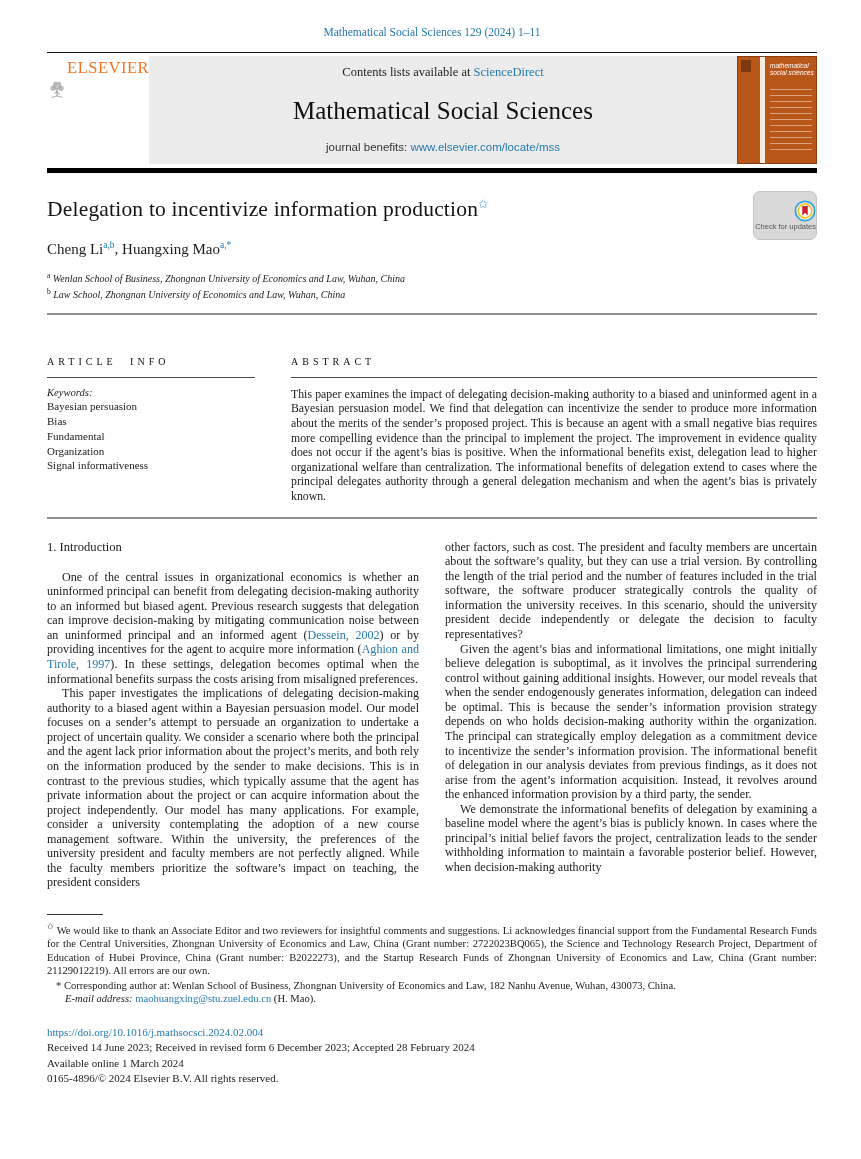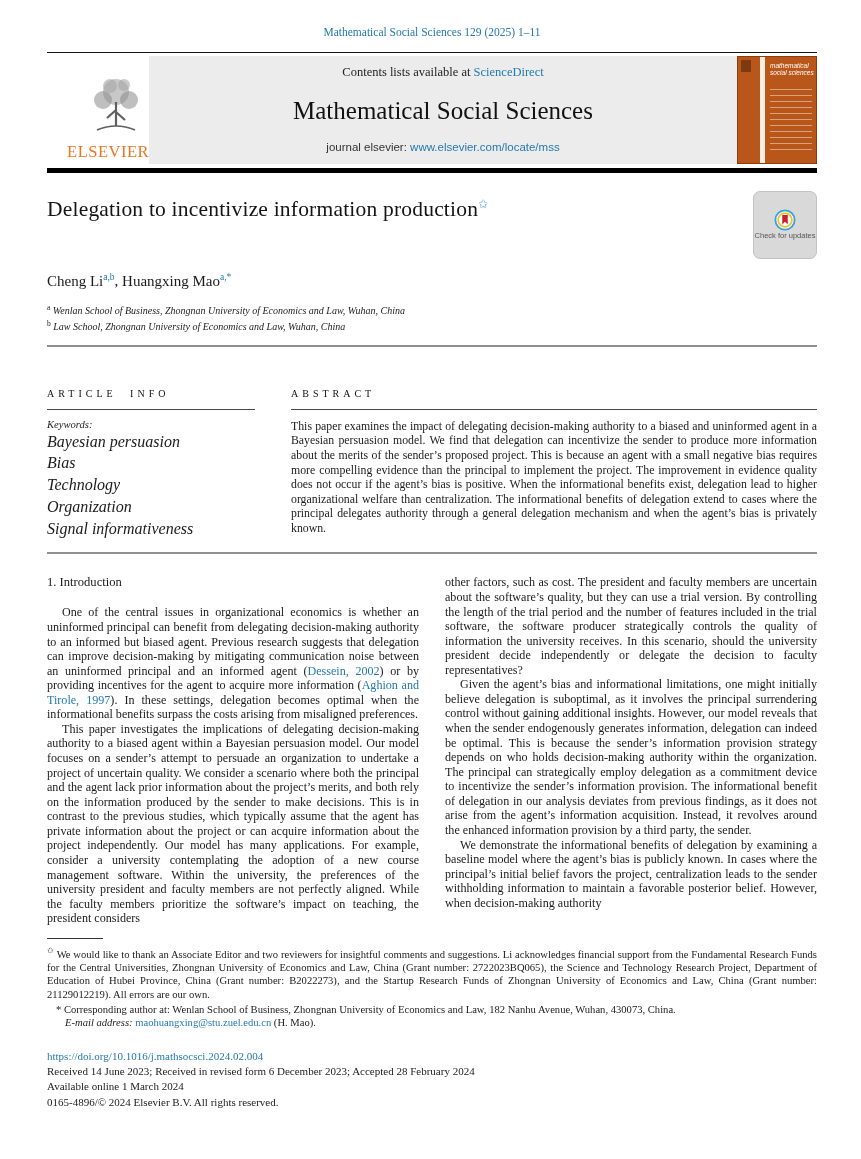--- a/index.html
+++ b/index.html
@@ -7,107 +7,107 @@
   html,body { background:#fff; }
   .page {
     width:861px; height:1159px; background:#fff; overflow:hidden;
     font-family:"Liberation Serif", serif; color:#1b1b1b;
     padding:26px 44px 0 47px; position:relative;
   }
   .journal-ref { text-align:center; font-size:11.5px; color:#2379ad; margin-bottom:14px; }
 
   
   .banner { display:flex; border-top:1px solid #151515; padding-top:3px; height:112px; }
-  .logo-box { width:102px; display:flex; flex-direction:column; align-items:flex-end; justify-content:flex-end; padding-bottom:2px; }
+  .logo-box { width:102px; display:flex; align-items:flex-start; justify-content:flex-end; padding-bottom:2px; }
   .logo-text { color:#ee7623; font-size:16.5px; letter-spacing:0.5px; margin-top:2px; }
   .banner-center { flex:1; background:#ececec; display:flex; flex-direction:column; align-items:center; justify-content:space-between; padding:9px 8px 11px; }
   .contents-line { font-size:12.5px; color:#222; }
   .link-blue { color:#2379ad; }
   .banner-title { font-size:25px; color:#111; }
   .homepage-line { font-family:"Liberation Sans", sans-serif; font-size:11.5px; color:#333; }
   .cover-thumb { width:80px; background:#b9571b; border:1px solid #8a3d0e; position:relative; overflow:hidden; }
   .cover-corner { position:absolute; left:3px; top:3px; width:10px; height:12px; background:#7d3a10; }
   .cover-spine { position:absolute; left:22px; top:0; bottom:0; width:5px; background:#f5efe3; }
   .cover-title { position:absolute; left:32px; top:5px; width:44px; font-size:6.5px; line-height:1.15; color:#fff; font-style:italic; font-family:"Liberation Sans", sans-serif; }
   .cover-lines { position:absolute; left:32px; right:4px; top:32px; bottom:8px;
     background:repeating-linear-gradient(to bottom, rgba(255,255,255,0.55) 0 1px, rgba(0,0,0,0) 1px 6px); opacity:.8; }
   .black-bar { height:5px; background:#000; margin-top:4px; }
 
   
   .title-row { display:flex; justify-content:space-between; align-items:flex-start; margin-top:24px; }
   .article-title { font-size:21.5px; font-weight:normal; color:#141414; letter-spacing:0.2px; }
   .title-mark { color:#5aa8d8; font-size:12px; vertical-align:super; }
-  .check-badge { width:64px; height:68px; background:#d9d9d9; border:1px solid #c3c3c3; border-radius:7px;
-    display:flex; flex-direction:column; align-items:center; justify-content:center; flex:none; margin-top:-6px; }
+  .check-badge { width:64px; height:49px; background:#d9d9d9; border:1px solid #c3c3c3; border-radius:7px;
+    display:flex; flex-direction:column; align-items:flex-end; justify-content:center; flex:none; margin-top:-6px; }
   .check-badge-text { font-family:"Liberation Sans", sans-serif; font-size:7.5px; color:#555; text-align:center; line-height:1.15; margin-top:1px; }
-  .authors { font-size:15px; margin-top:13px; }
+  .authors { font-size:15px; }
   .author-sup { color:#2379ad; font-size:9.5px; }
   .affiliations { margin-top:13px; font-style:italic; font-size:10px; line-height:1.45; color:#222; }
   .affil-sup { font-size:7.5px; font-style:normal; }
   .rule-gray { border-top:2px solid #8f8f8f; margin-top:10px; }
 
   
   .info-abstract { display:flex; margin-top:17px; }
   .info-col { width:208px; margin-right:36px; flex:none; }
   .abstract-col { flex:1; }
   .section-label { font-size:10px; letter-spacing:4px; word-spacing:7px; color:#111;margin-top:24px; }
   .label-rule { border-top:1px solid #4a4a4a; margin:10px 0 9px; }
   .keywords-label { font-style:italic; font-size:10.6px; margin-bottom:1px; }
-  .keyword-item { font-size:16px; line-height:1.36;font-style:italic; }
+  .keyword-item { font-size:11px; line-height:1.36; }
   .abstract-text { font-size:11.8px; line-height:1.24; text-align:justify; }
   .rule-gray2 { border-top:2px solid #8f8f8f; margin-top:13px; }
 
   
   .body-cols { display:flex; margin-top:21px; }
   .col { width:372px; flex:none; }
   .col-left { margin-right:26px; }
   .section-heading { font-size:12.6px; font-weight:normal; margin-bottom:15px; }
   .body-para { font-size:12.1px; line-height:1.205; text-align:justify; text-indent:15px; }
   .noindent { text-indent:0; }
   .cite-link { color:#2379ad; }
 
   
-  .footnote-block { margin-top:12px; font-size:10.6px; line-height:1.28; color:#1b1b1b; }
+  .footnote-block { margin-top:24px; font-size:10.6px; line-height:1.28; color:#1b1b1b; }
   .fn-rule { width:56px; border-top:1px solid #333; margin-bottom:7px; }
   .fn-thanks { text-align:justify; }
   .fn-marker { font-size:8px; vertical-align:super; margin-right:3px; }
   .fn-corresponding { padding-left:9px; margin-top:1px; }
   .fn-email { padding-left:18px; }
   .fn-email-label { font-style:italic; }
 
   
   .footer { margin-top:19px; font-size:11px; line-height:1.4; }
   .doi-link { color:#2379ad; }
 </style>
 </head>
 <body>
 
 <div class="page">
 
-  <div class="journal-ref">Mathematical Social Sciences 129 (2025) 1–11</div>
+  <div class="journal-ref">Mathematical Social Sciences 129 (2024) 1–11</div>
 
   <div class="banner">
     <div class="logo-box">
       <svg width="66" height="68" viewBox="0 0 66 68">
         <g fill="none" stroke="#6e6e6e" stroke-width="1.4">
           <circle cx="33" cy="20" r="13" fill="#9a9a9a" stroke="none" opacity="0.55"></circle>
           <circle cx="20" cy="28" r="9" fill="#8b8b8b" stroke="none" opacity="0.55"></circle>
           <circle cx="46" cy="28" r="9" fill="#8b8b8b" stroke="none" opacity="0.55"></circle>
           <circle cx="27" cy="14" r="7" fill="#a7a7a7" stroke="none" opacity="0.6"></circle>
           <circle cx="41" cy="13" r="6" fill="#a7a7a7" stroke="none" opacity="0.6"></circle>
           <path d="M33 30 L33 54 M33 38 L24 46 M33 40 L42 48" stroke="#5f5f5f" stroke-width="2.2"></path>
           <path d="M14 58 Q33 50 52 58" stroke="#5f5f5f" stroke-width="1.6"></path>
         </g>
       </svg>
       <div class="logo-text">ELSEVIER</div>
     </div>
     <div class="banner-center">
       <div class="contents-line"><span>Contents lists available at </span><span class="link-blue">ScienceDirect</span></div>
       <div class="banner-title">Mathematical Social Sciences</div>
-      <div class="homepage-line"><span>journal elsevier: </span><span class="link-blue">www.elsevier.com/locate/mss</span></div>
+      <div class="homepage-line"><span>journal benefits: </span><span class="link-blue">www.elsevier.com/locate/mss</span></div>
     </div>
     <div class="cover-thumb">
       <div class="cover-corner"></div>
       <div class="cover-spine"></div>
       <div class="cover-title">mathematical social sciences</div>
       <div class="cover-lines"></div>
     </div>
   </div>
   <div class="black-bar"></div>
 
@@ -133,21 +133,21 @@
   <div class="rule-gray"></div>
 
   <div class="info-abstract">
     <div class="info-col">
       <div class="section-label">ARTICLE INFO</div>
       <div class="label-rule"></div>
       <div class="keywords-label">Keywords:</div>
       <div>
           <div class="keyword-item">Bayesian persuasion</div>
           <div class="keyword-item">Bias</div>
-          <div class="keyword-item">Technology</div>
+          <div class="keyword-item">Fundamental</div>
           <div class="keyword-item">Organization</div>
           <div class="keyword-item">Signal informativeness</div>
         </div>
     </div>
     <div class="abstract-col">
       <div class="section-label">ABSTRACT</div>
       <div class="label-rule"></div>
       <div class="abstract-text">This paper examines the impact of delegating decision-making authority to a biased and uninformed agent in a Bayesian persuasion model. We find that delegation can incentivize the sender to produce more information about the merits of the sender’s proposed project. This is because an agent with a small negative bias requires more compelling evidence than the principal to implement the project. The improvement in evidence quality does not occur if the agent’s bias is positive. When the informational benefits exist, delegation lead to higher organizational welfare than centralization. The informational benefits of delegation extend to cases where the principal delegates authority through a general delegation mechanism and when the agent’s bias is privately known.</div>
     </div>
   </div>

